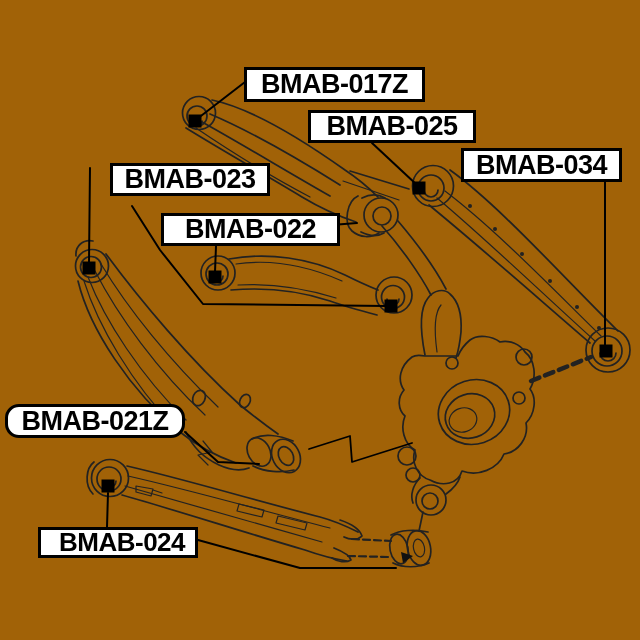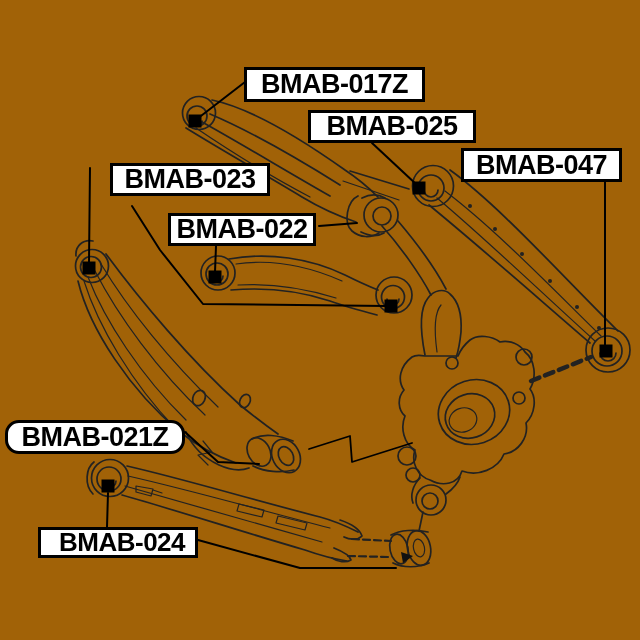--- a/index.html
+++ b/index.html
@@ -170,19 +170,19 @@
       <rect x="599.5" y="344.5" width="13" height="13"></rect>
       <rect x="82.5" y="261.5" width="13" height="13"></rect>
       <rect x="208.5" y="270.5" width="13" height="13"></rect>
       <rect x="384.5" y="299.5" width="13" height="13"></rect>
       <rect x="101.5" y="479.5" width="13" height="13"></rect>
     </g>
   </svg>
 
   <div class="label" style="left:244px;top:67px;width:181px;height:35px;">BMAB-017Z</div>
   <div class="label" style="left:308px;top:110px;width:168px;height:33px;">BMAB-025</div>
-  <div class="label" style="left:461px;top:148px;width:161px;height:34px;">BMAB-047</div>
+  <div class="label" style="left:461px;top:148px;width:161px;height:34px;">BMAB-034</div>
   <div class="label" style="left:110px;top:163px;width:160px;height:33px;">BMAB-023</div>
-  <div class="label" style="left:168px;top:213px;width:148px;height:33px;">BMAB-022</div>
-  <div class="label" style="left:5px;top:420px;width:180px;height:34px;border-radius:14px;">BMAB-021Z</div>
+  <div class="label" style="left:161px;top:213px;width:179px;height:33px;">BMAB-022</div>
+  <div class="label" style="left:5px;top:404px;width:180px;height:34px;border-radius:14px;">BMAB-021Z</div>
   <div class="label" style="left:38px;top:527px;width:160px;height:31px;font-size:26px;padding-left:8px;">BMAB-024</div>
 
 </div>
 
 </body></html>

